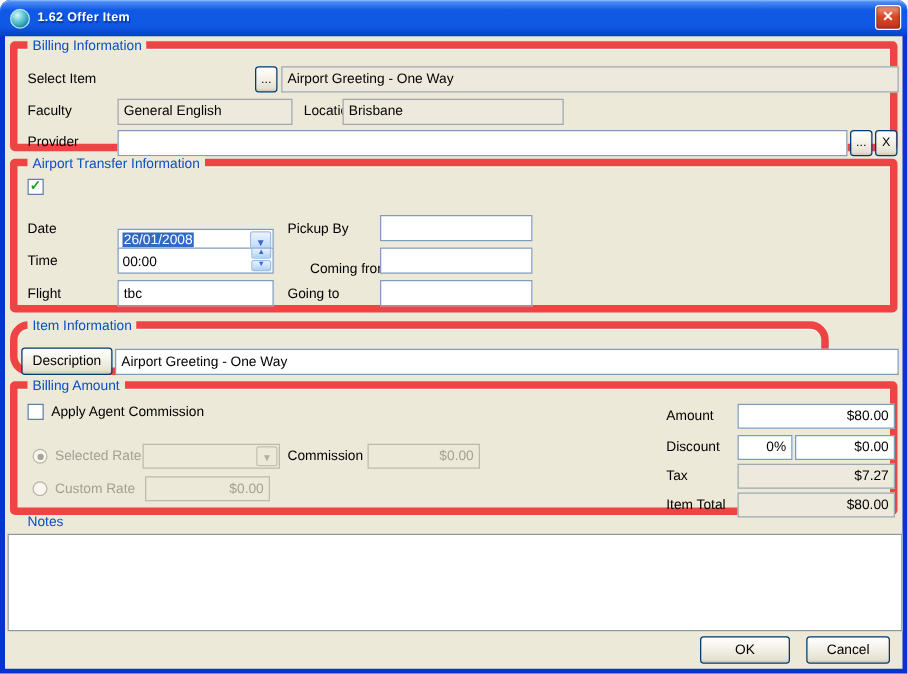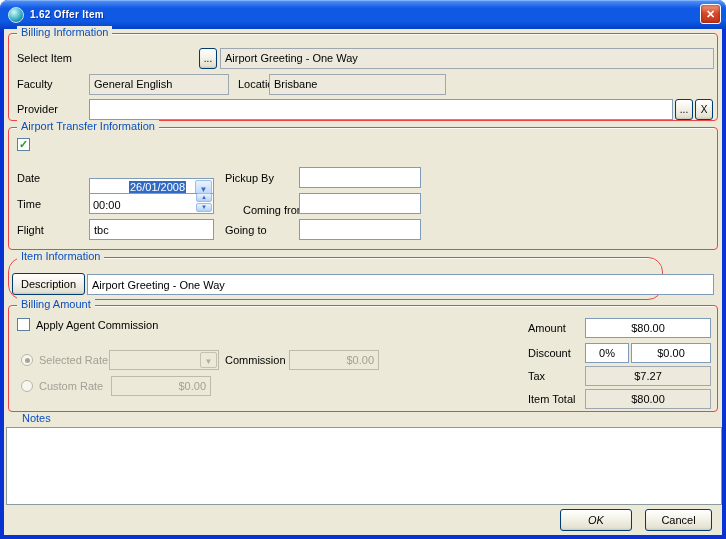--- a/index.html
+++ b/index.html
@@ -34,35 +34,35 @@
   }
   .close-btn {
     background:linear-gradient(180deg,#F0A088 0%, var(--close_red) 45%, #BE3418 100%);
     color:#fff; font-weight:bold; font-size:11px; line-height:18px; text-align:center;
     box-shadow: inset 0 0 3px #8A1A06; cursor:default;
   }
 
   
   .content { position:absolute; left:4px; right:4px; top:29px; bottom:4px; background:var(--dialog_bg); }
 
-  .groupbox { position:absolute; border:1px solid #ef4444; border-radius:4px; box-shadow: inset 0 1px 0 #FBFAF4; }
+  .groupbox { position:absolute; border:6px solid #ef4444; border-radius:4px; box-shadow: inset 0 1px 0 #FBFAF4; }
   .legend {
     position:absolute; top:-8px; left:8px; padding:0 4px;
     background:var(--dialog_bg); color:var(--legend_blue); white-space:nowrap;
   }
   .lbl { position:absolute; white-space:nowrap; }
   .lbl.gray { color:var(--disabled_text); }
 
   .tb {
     position:absolute; height:21px; border:1px solid var(--field_border);
     background:#fff; font:11px "Liberation Sans", sans-serif; padding:0 4px; color:#000;
   }
   .tb.ro { background:var(--readonly_bg); border-color:#9FA8B1; }
   .tb.dis { background:var(--dialog_bg); border-color:#BDBAAB; color:var(--disabled_text); text-align:right; }
-  .tb.money { text-align:center; }
+  .tb.money { text-align:right; }
 
   .btn {
     position:absolute; height:22px;
     border:1px solid var(--button_border); border-radius:3px;
     background:linear-gradient(180deg,#FFFFFF 0%,#F4F2E8 45%,#E6E3D5 85%,#D8D5C5 100%);
     font:11px "Liberation Sans", sans-serif; text-align:center; cursor:default;
     box-shadow: inset 0 -1px 1px #CFCCBC;
   }
   .btn.small { height:21px; font-size:10px; line-height:18px; padding:0; }
 
@@ -137,21 +137,21 @@
     </div>
 
     <div class="groupbox" style="left:4px; top:98px; width:710px; height:123px;">
       <span class="legend">Airport Transfer Information</span>
 
       <span class="cb" style="left:8px; top:10px;">
         <span class="mark">✓</span>
       </span>
 
       <span class="lbl" style="left:8px; top:44px;">Date</span>
-      <div class="combo" style="left:80px; top:50px; width:125px;padding-left:36px;">
+      <div class="combo" style="left:80px; top:50px; width:125px;">
         <span class="val"><span class="hl">26/01/2008</span></span>
         <span class="drop">▼</span>
       </div>
       <span class="lbl" style="left:216px; top:44px;">Pickup By</span>
       <input class="tb" style="left: 290px; top: 39px; width: 122px;" value="">
 
       <span class="lbl" style="left:8px; top:70px;">Time</span>
       <div class="spin" style="left:80px; top:65px; width:125px;align-items:flex-end;">
         <span class="val">00:00</span>
         <span class="arrows">
@@ -205,16 +205,16 @@
       <span class="lbl" style="left:519px; top:64px;">Tax</span>
       <div class="tb ro money" style="left:576px; top:60px; width:126px; height:20px; line-height:18px;">$7.27</div>
 
       <span class="lbl" style="left:519px; top:87px;">Item Total</span>
       <div class="tb ro money" style="left:576px; top:83px; width:126px; height:20px; line-height:18px;">$80.00</div>
     </div>
 
     <span class="lbl" style="position:absolute; left:18px; top:383px; color:var(--legend_blue);">Notes</span>
     <textarea class="notes-area" style="left: 2px; top: 398px; width: 716px; height: 78px;"></textarea>
 
-    <button class="btn" style="left:556px; top:480px; width:72px;font-style:italic;">OK</button>
+    <button class="btn" style="left:556px; top:480px; width:72px;">OK</button>
     <button class="btn" style="left:641px; top:480px; width:67px;">Cancel</button>
   </div>
 </div>
 
 </body></html>

